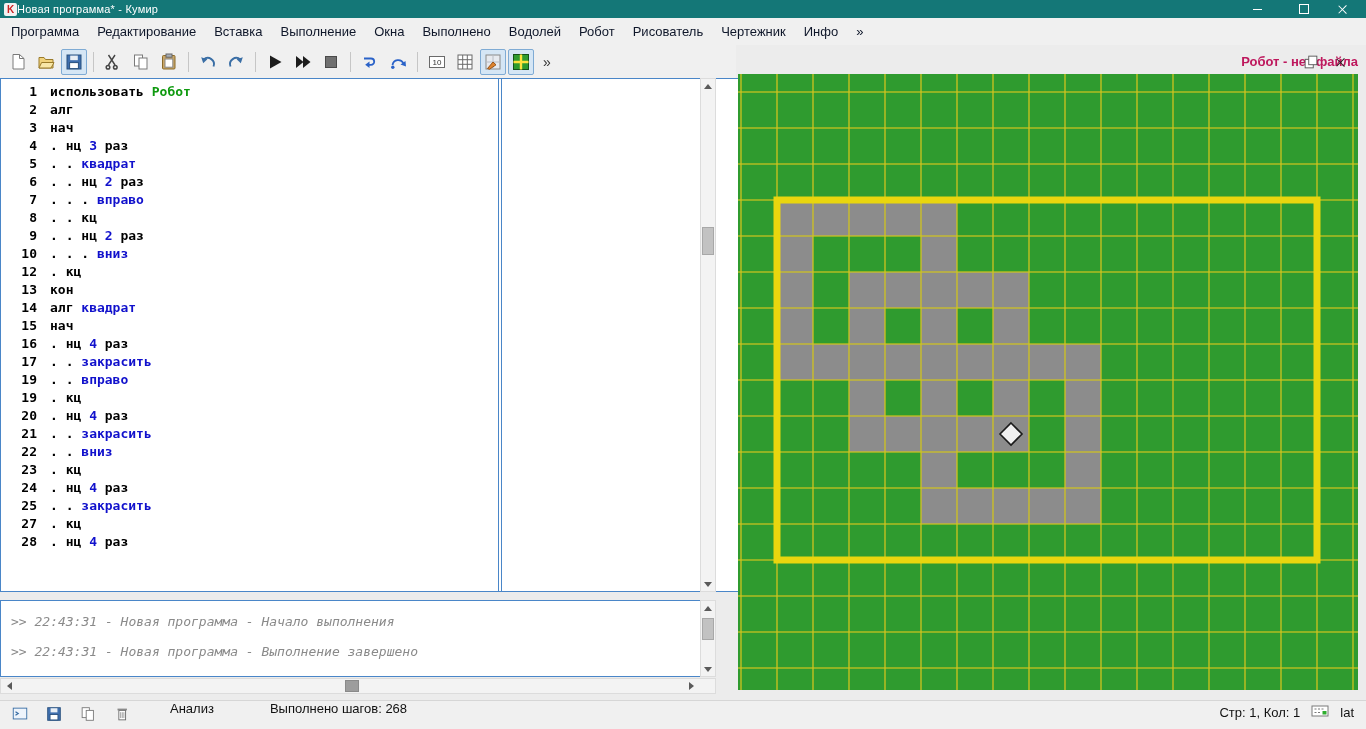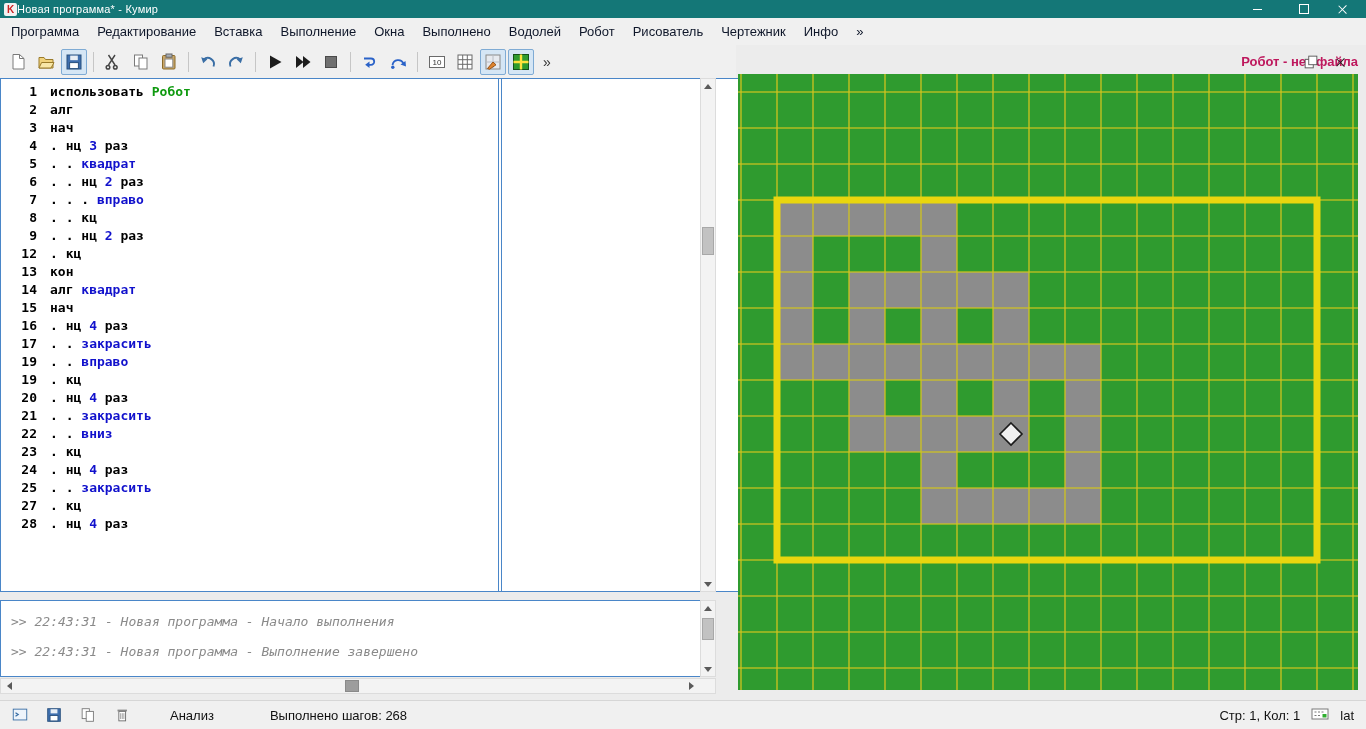--- a/index.html
+++ b/index.html
@@ -55,21 +55,21 @@
 
   
   .console{position:absolute;left:0;top:600px;width:701px;height:77px;background:#fff;border:1px solid #4a86c8;box-sizing:border-box;padding:6px 0 0 10px;overflow:hidden}
   .console-line{font:italic 13px/30px "DejaVu Sans Mono",monospace;color:#8a8a8a;white-space:pre}
   .hscroll{position:absolute;left:0;top:678px;width:716px;height:16px;background:#f3f3f3;border:1px solid #dcdcdc;box-sizing:border-box}
   #h-left{left:1px;top:0}
   #h-right{left:683px;top:0}
   #h-thumb{position:absolute;left:344px;top:1px;width:14px;height:12px;background:#9d9d9d;border:1px solid #8a8a8a;box-sizing:border-box}
 
   
-  .statusbar{position:absolute;left:0;top:700px;right:0;height:29px;background:#f0f0f0;border-top:1px solid #d6d6d6;display:flex;align-items:center;font-size:13px;color:#111;box-sizing:border-box}
+  .statusbar{position:absolute;left:0;top:700px;right:0;height:29px;background:#f0f0f0;border-top:1px solid #d6d6d6;display:flex;align-items:flex-start;font-size:13px;color:#111;box-sizing:border-box}
   .sb-btn{width:26px;height:24px;display:flex;align-items:center;justify-content:center;margin-left:6px;border:1px solid transparent}
   .sb-btn svg{width:18px;height:18px}
   .sb-mode{margin-left:34px}
   .sb-steps{margin-left:56px}
   .sb-right{margin-left:auto;display:flex;align-items:center;gap:10px;margin-right:12px}
 
   
   .robotwin{position:absolute;left:738px;top:50px;width:620px;height:640px;background:#ececec}
   .robot-header{height:24px;position:relative}
   .robot-title{position:absolute;left:0;right:0;top:0;line-height:24px;text-align:right;font-weight:bold;font-size:13px;color:#be185d}
@@ -233,20 +233,21 @@
     <div>
         <div class="code-line"><span class="line-no">1</span><span class="tok-kw">использовать</span><span class="tok-actor"> Робот</span></div>
         <div class="code-line"><span class="line-no">2</span><span class="tok-kw">алг</span></div>
         <div class="code-line"><span class="line-no">3</span><span class="tok-kw">нач</span></div>
         <div class="code-line"><span class="line-no">4</span><span class="tok-dot">.</span><span class="tok-kw"> нц</span><span class="tok-num"> 3</span><span class="tok-kw"> раз</span></div>
         <div class="code-line"><span class="line-no">5</span><span class="tok-dot">. .</span><span class="tok-alg"> квадрат</span></div>
         <div class="code-line"><span class="line-no">6</span><span class="tok-dot">. .</span><span class="tok-kw"> нц</span><span class="tok-num"> 2</span><span class="tok-kw"> раз</span></div>
         <div class="code-line"><span class="line-no">7</span><span class="tok-dot">. . .</span><span class="tok-cmd"> вправо</span></div>
         <div class="code-line"><span class="line-no">8</span><span class="tok-dot">. .</span><span class="tok-kw"> кц</span></div>
         <div class="code-line"><span class="line-no">9</span><span class="tok-dot">. .</span><span class="tok-kw"> нц</span><span class="tok-num"> 2</span><span class="tok-kw"> раз</span></div>
+        <div class="code-line"><span class="line-no">10</span><span class="tok-dot">. . .</span><span class="tok-cmd"> вниз</span></div>
         <div class="code-line"><span class="line-no">12</span><span class="tok-dot">.</span><span class="tok-kw"> кц</span></div>
         <div class="code-line"><span class="line-no">13</span><span class="tok-kw">кон</span></div>
         <div class="code-line"><span class="line-no">14</span><span class="tok-kw">алг</span><span class="tok-alg"> квадрат</span></div>
         <div class="code-line"><span class="line-no">15</span><span class="tok-kw">нач</span></div>
         <div class="code-line"><span class="line-no">16</span><span class="tok-dot">.</span><span class="tok-kw"> нц</span><span class="tok-num"> 4</span><span class="tok-kw"> раз</span></div>
         <div class="code-line"><span class="line-no">17</span><span class="tok-dot">. .</span><span class="tok-cmd"> закрасить</span></div>
         <div class="code-line"><span class="line-no">19</span><span class="tok-dot">. .</span><span class="tok-cmd"> вправо</span></div>
         <div class="code-line"><span class="line-no">19</span><span class="tok-dot">.</span><span class="tok-kw"> кц</span></div>
         <div class="code-line"><span class="line-no">20</span><span class="tok-dot">.</span><span class="tok-kw"> нц</span><span class="tok-num"> 4</span><span class="tok-kw"> раз</span></div>
         <div class="code-line"><span class="line-no">21</span><span class="tok-dot">. .</span><span class="tok-cmd"> закрасить</span></div>

